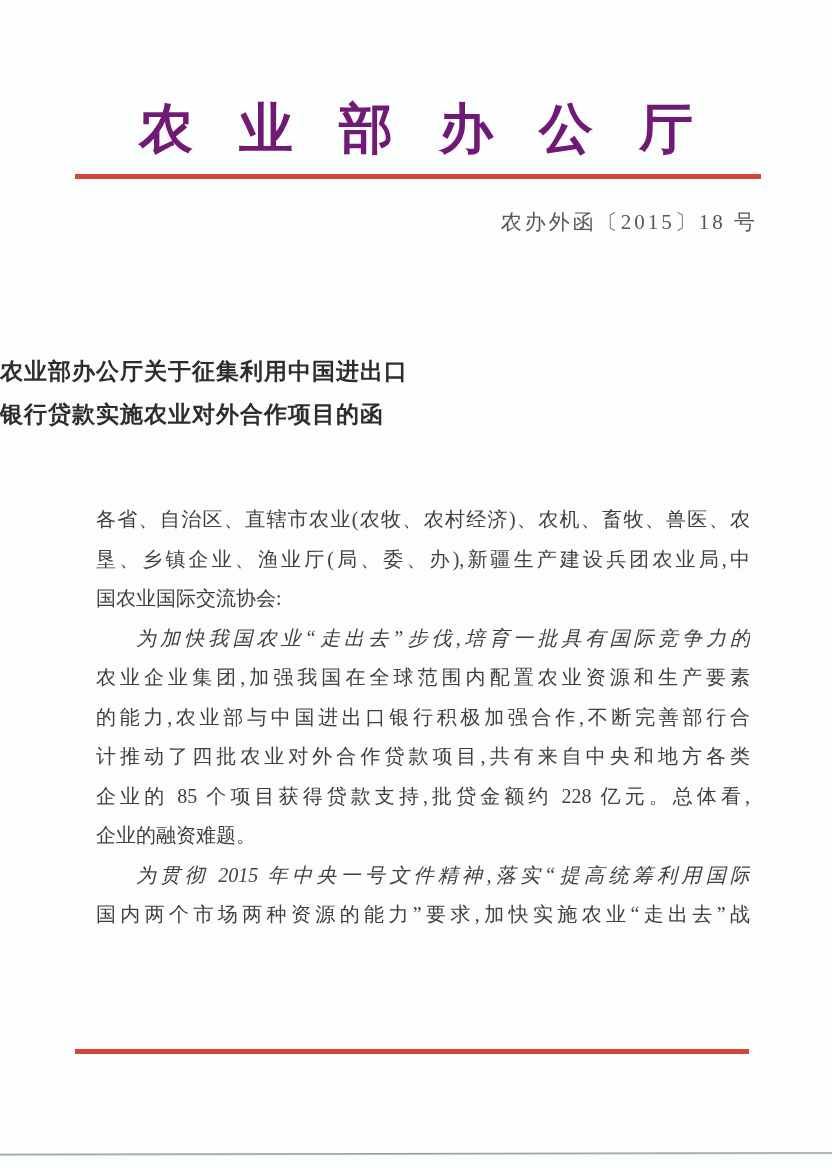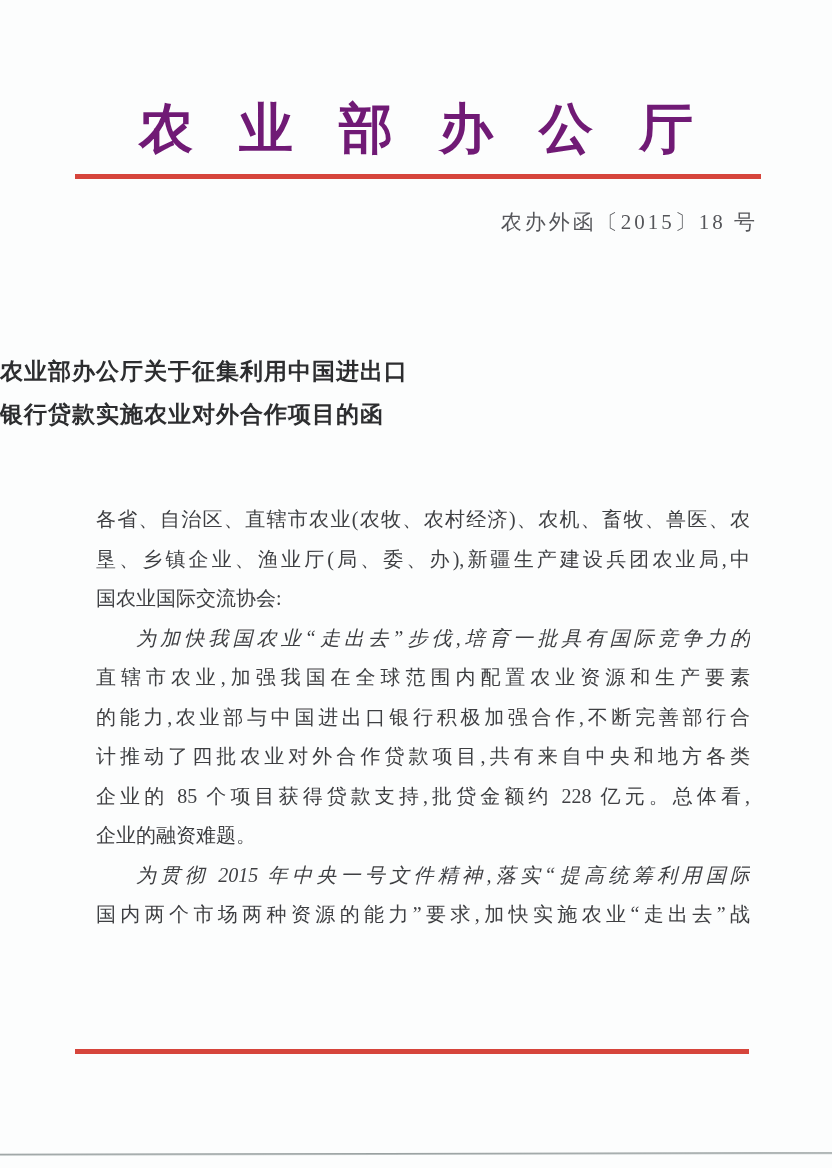--- a/index.html
+++ b/index.html
@@ -110,21 +110,21 @@
   <div class="title">
     <div>农业部办公厅关于征集利用中国进出口</div>
     <div>银行贷款实施农业对外合作项目的函</div>
   </div>
 
   <div class="body-text">
     <div class="body-line">各省、自治区、直辖市农业(农牧、农村经济)、农机、畜牧、兽医、农</div>
     <div class="body-line">垦、乡镇企业、渔业厅(局、委、办),新疆生产建设兵团农业局,中</div>
     <div class="body-line para-end">国农业国际交流协会:</div>
     <div class="body-line para-start">为加快我国农业“走出去”步伐,培育一批具有国际竞争力的</div>
-    <div class="body-line">直辖市农业,加强我国在全球范围内配置农业资源和生产要素</div>
+    <div class="body-line">农业企业集团,加强我国在全球范围内配置农业资源和生产要素</div>
     <div class="body-line">的能力,农业部与中国进出口银行积极加强合作,不断完善部行合</div>
     <div class="body-line">计推动了四批农业对外合作贷款项目,共有来自中央和地方各类</div>
     <div class="body-line">企业的 85 个项目获得贷款支持,批贷金额约 228 亿元。总体看,</div>
     <div class="body-line para-end">企业的融资难题。</div>
     <div class="body-line para-start">为贯彻 2015 年中央一号文件精神,落实“提高统筹利用国际</div>
     <div class="body-line">国内两个市场两种资源的能力”要求,加快实施农业“走出去”战</div>
   </div>
 
   <div class="rule-bottom"></div>
 

